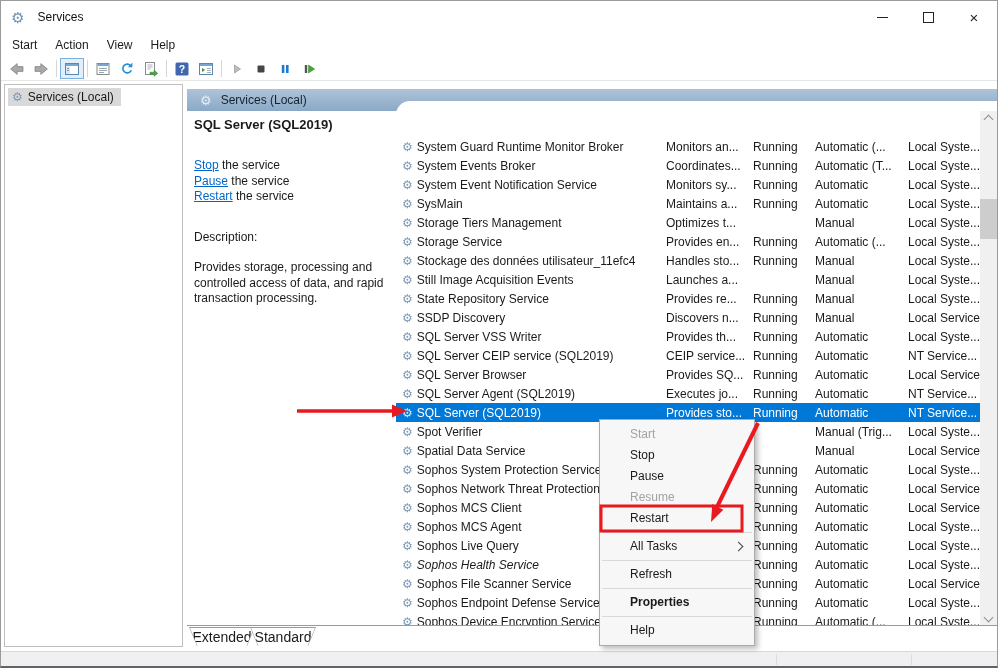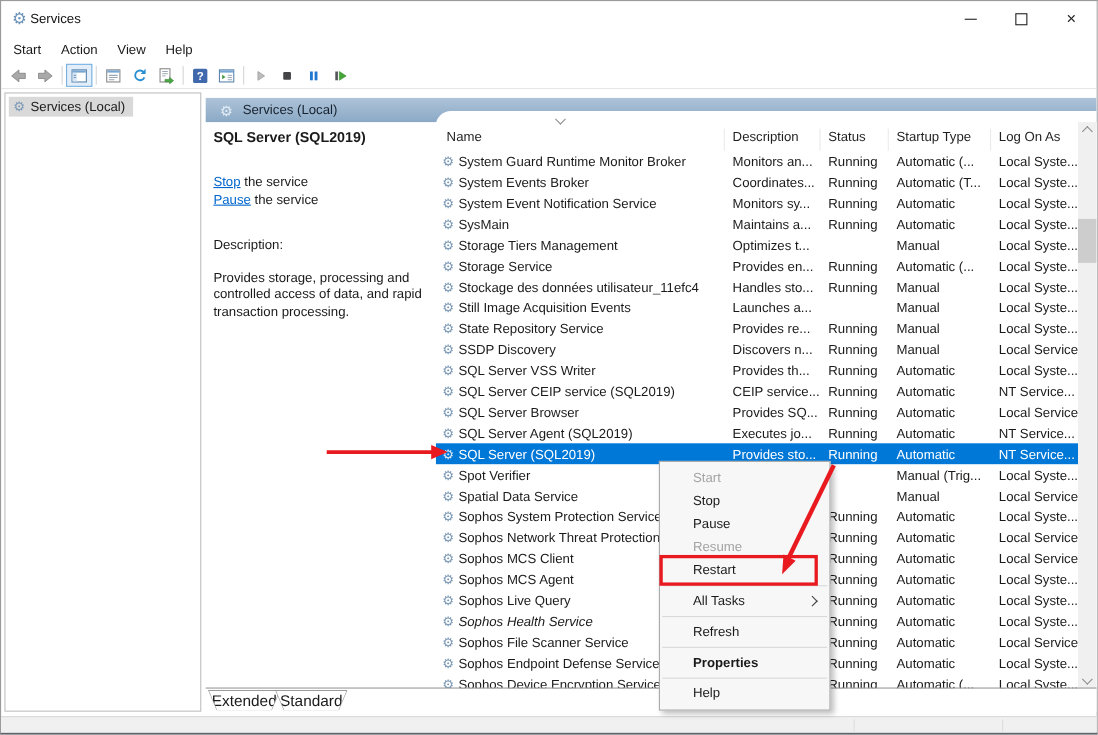--- a/index.html
+++ b/index.html
@@ -1,21 +1,21 @@
 <!DOCTYPE html>
 <html><head>
 <meta charset="utf-8">
 <style>
   html,body{margin:0;padding:0;background:#e8e8e8;font-family:"Liberation Sans",sans-serif;}
   .window{position:relative;width:998px;height:668px;background:#fff;border:1px solid #9a9a9a;
     border-bottom:2px solid #5f646a;box-sizing:border-box;overflow:hidden;font-size:12px;color:#1a1a1a;}
   
   .titlebar{height:32px;display:flex;align-items:center;}
   .app-icon{margin-left:10px;font-size:15px;color:#6d93b8;line-height:1;}
-  .title-text{margin-left:3px;font-size:12px;color:#111;}
+  .title-text{margin-left:13px;font-size:12px;color:#111;}
   .win-controls{margin-left:auto;display:flex;height:100%;}
   .wc{width:46px;display:flex;align-items:center;justify-content:center;color:#222;}
   .wc-min-glyph{display:block;width:11px;height:1px;background:#222;}
   .wc-max-glyph{display:block;width:9px;height:9px;border:1px solid #222;}
   .wc-close-glyph{font-size:15px;line-height:1;}
   
   .menubar{height:24px;display:flex;align-items:center;padding-left:2px;}
   .menu-item{padding:3px 9px;}
   
   .toolbar{height:23px;display:flex;align-items:center;border-bottom:1px solid #e6e6e6;padding-left:4px;}
@@ -203,34 +203,27 @@
     <div class="panel-header">
       <span class="gear">⚙</span>
       <span>Services (Local)</span>
     </div>
 
     <div class="extended-pane">
       <div class="svc-title">SQL Server (SQL2019)</div>
       <div class="actions" id="actions">
           <div><span class="lnk">Stop</span><span> the service</span></div>
           <div><span class="lnk">Pause</span><span> the service</span></div>
+          <div><span class="lnk">Restart</span><span> the service</span></div>
         </div>
       <div class="desc-label">Description:</div>
       <div class="desc-text">Provides storage, processing and controlled access of data, and rapid transaction processing.</div>
     </div>
 
     <div class="list-box">
-      <div class="list-header" id="list-header">
-        <span class="chev down sort-chev"></span>
-      <div class="hcell h0">Name</div>
-          <div class="hcell h1">Description</div>
-          <div class="hcell h2">Status</div>
-          <div class="hcell h3">Startup Type</div>
-          <div class="hcell h4">Log On As</div>
-        </div>
       <div class="rows" id="rows">
           <div class="row">
             <div class="cell c0">
               <div class="gear">⚙</div>
               <div style="display: inline;">System Guard Runtime Monitor Broker</div>
             </div>
             <div class="cell c1">Monitors an...</div>
             <div class="cell c2">Running</div>
             <div class="cell c3">Automatic (...</div>
             <div class="cell c4">Local Syste...</div>

